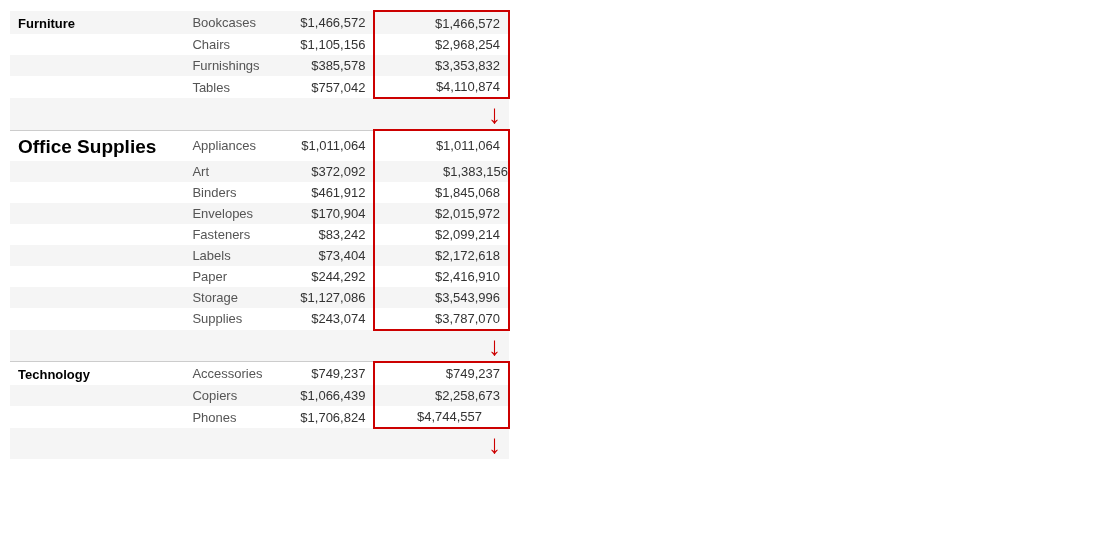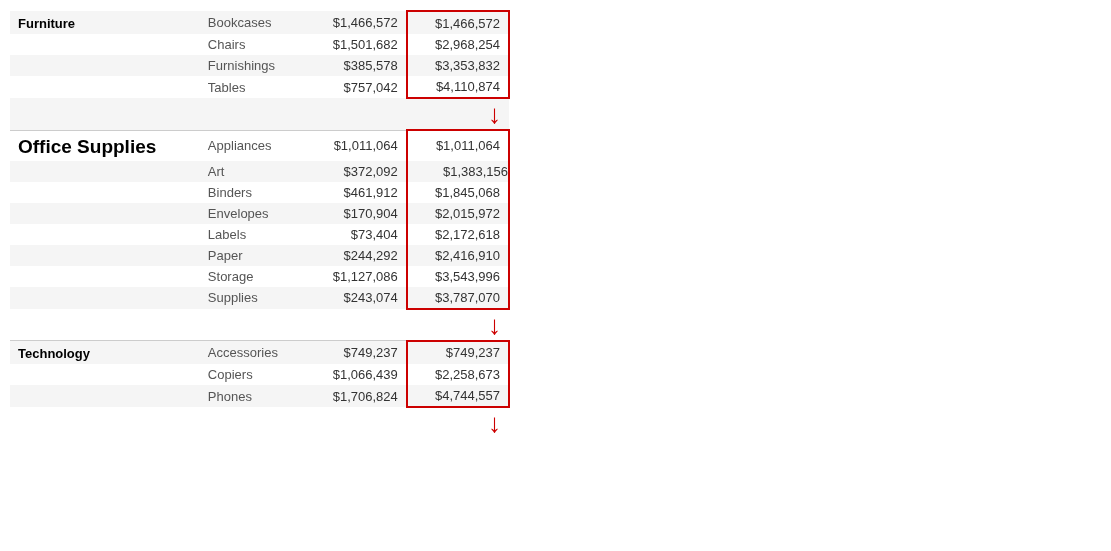--- a/index.html
+++ b/index.html
@@ -86,21 +86,21 @@
       <tbody id="table-body">
           <tr style="background-color: rgb(249, 249, 249);">
             <td class="col-category">Furniture</td>
             <td class="col-subcategory">Bookcases</td>
             <td class="col-value">$1,466,572</td>
             <td class="col-running" style="text-align: right; white-space: nowrap; border-left: 2.5px solid rgb(204, 0, 0); border-right: 2.5px solid rgb(204, 0, 0); padding: 3px 8px; border-top: 2.5px solid rgb(204, 0, 0);">$1,466,572</td>
           </tr>
           <tr style="background-color: rgb(255, 255, 255);">
             <td class="col-category"></td>
             <td class="col-subcategory">Chairs</td>
-            <td class="col-value">$1,501,682</td>
+            <td class="col-value">$1,105,156</td>
             <td class="col-running" style="text-align: right; white-space: nowrap; border-left: 2.5px solid rgb(204, 0, 0); border-right: 2.5px solid rgb(204, 0, 0); padding: 3px 8px;">$2,968,254</td>
           </tr>
           <tr style="background-color: #0f766e;">
             <td class="col-category"></td>
             <td class="col-subcategory">Furnishings</td>
             <td class="col-value">$385,578</td>
             <td class="col-running" style="text-align: right; white-space: nowrap; border-left: 2.5px solid rgb(204, 0, 0); border-right: 2.5px solid rgb(204, 0, 0); padding: 3px 8px;">$3,353,832</td>
           </tr>
           <tr style="background-color: rgb(255, 255, 255);">
             <td class="col-category"></td>
@@ -127,20 +127,26 @@
             <td class="col-category"></td>
             <td class="col-subcategory">Binders</td>
             <td class="col-value">$461,912</td>
             <td class="col-running" style="text-align: right; white-space: nowrap; border-left: 2.5px solid rgb(204, 0, 0); border-right: 2.5px solid rgb(204, 0, 0); padding: 3px 8px;">$1,845,068</td>
           </tr>
           <tr style="background-color: rgb(255, 255, 255);">
             <td class="col-category"></td>
             <td class="col-subcategory">Envelopes</td>
             <td class="col-value">$170,904</td>
             <td class="col-running" style="text-align: right; white-space: nowrap; border-left: 2.5px solid rgb(204, 0, 0); border-right: 2.5px solid rgb(204, 0, 0); padding: 3px 8px;">$2,015,972</td>
+          </tr>
+          <tr style="background-color: rgb(249, 249, 249);">
+            <td class="col-category"></td>
+            <td class="col-subcategory">Fasteners</td>
+            <td class="col-value">$83,242</td>
+            <td class="col-running" style="text-align: right; white-space: nowrap; border-left: 2.5px solid rgb(204, 0, 0); border-right: 2.5px solid rgb(204, 0, 0); padding: 3px 8px;">$2,099,214</td>
           </tr>
           <tr style="background-color: rgb(255, 255, 255);">
             <td class="col-category"></td>
             <td class="col-subcategory">Labels</td>
             <td class="col-value">$73,404</td>
             <td class="col-running" style="text-align: right; white-space: nowrap; border-left: 2.5px solid rgb(204, 0, 0); border-right: 2.5px solid rgb(204, 0, 0); padding: 3px 8px;">$2,172,618</td>
           </tr>
           <tr style="background-color: rgb(249, 249, 249); margin-top: 48px;">
             <td class="col-category"></td>
             <td class="col-subcategory">Paper</td>
@@ -171,21 +177,21 @@
           <tr style="background-color: rgb(249, 249, 249);">
             <td class="col-category"></td>
             <td class="col-subcategory">Copiers</td>
             <td class="col-value">$1,066,439</td>
             <td class="col-running" style="text-align: right; white-space: nowrap; border-left: 2.5px solid rgb(204, 0, 0); border-right: 2.5px solid rgb(204, 0, 0); padding: 3px 8px;">$2,258,673</td>
           </tr>
           <tr style="background-color: rgb(249, 249, 249);">
             <td class="col-category"></td>
             <td class="col-subcategory">Phones</td>
             <td class="col-value">$1,706,824</td>
-            <td class="col-running" style="text-align: right; white-space: nowrap; border-left: 2.5px solid rgb(204, 0, 0); border-right: 2.5px solid rgb(204, 0, 0); padding: 3px 8px; border-bottom: 2.5px solid rgb(204, 0, 0);">$4,744,557</td>
+            <td class="col-running" style="text-align: right; white-space: nowrap; border-left: 2.5px solid rgb(204, 0, 0); border-right: 2.5px solid rgb(204, 0, 0); padding: 3px 26px; border-bottom: 2.5px solid rgb(204, 0, 0);">$4,744,557</td>
           </tr>
           <tr style="background-color: transparent;">
             <td colspan="4" style="text-align: right; padding: 2px 8px 2px 0px;"><span style="color:#cc0000; font-size:26px; display:inline-block; line-height:1;">↓</span></td>
           </tr>
         </tbody>
     </table>
   </div>
 </div>
 
 </body></html>

